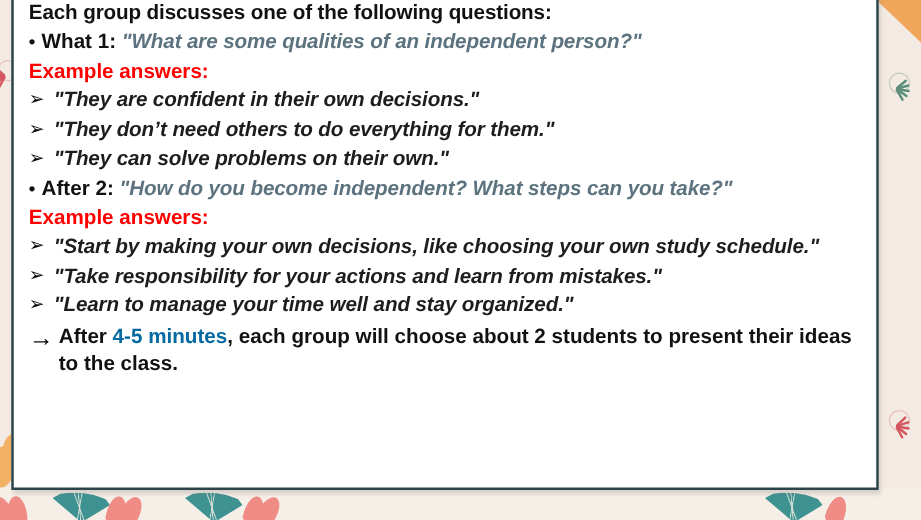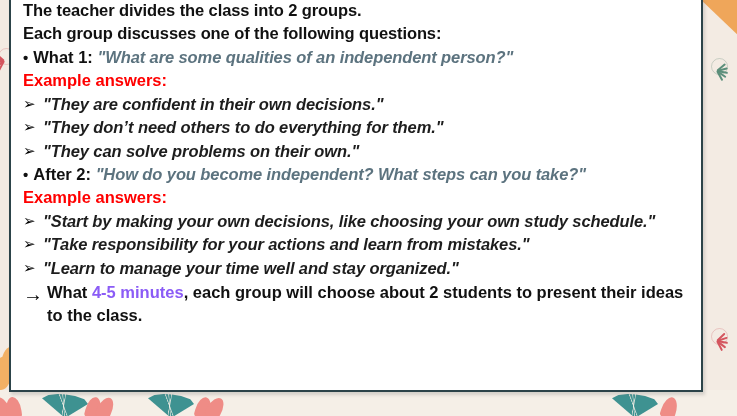--- a/index.html
+++ b/index.html
@@ -147,21 +147,21 @@
   }
   .line.statement { letter-spacing: -.1px; }
 
   .quote {
     color: #5c737f;
     font-style: italic;
     font-weight: bold;
     letter-spacing: -.1px;
   }
   .red {
-    color: #8b5cf6;
+    color: #0369a1;
   }
   .label-red {
     color: #ff0000;
     font-size: 16.5px;
     font-weight: bold;
     line-height: 1.42;
   }
 
   .bullet-dot::before {
     content: "\2022";
@@ -261,21 +261,20 @@
 
     <div class="orange-blob" style="left:-8px; bottom:26px;"></div>
     <div class="orange-blob" style="left:2px; bottom:44px; height:26px; width:16px;"></div>
   </div>
 
   <div class="card">
 
 
     <div class="body">
 
-      <div class="line statement">The teacher divides the class into 2 groups.</div>
       <div class="line statement">Each group discusses one of the following questions:</div>
 
       <div class="line bullet-dot"><span>What 1:</span> <span class="quote">"What are some qualities of an independent person?"</span></div>
 
       <div class="label-red">Example answers:</div>
 
       <div class="arrow-item">
         <span class="arrow-glyph">➢</span>
         <span class="quote">"They are confident in their own decisions."</span>
       </div>
@@ -300,18 +299,18 @@
         <span class="arrow-glyph">➢</span>
         <span class="quote">"Take responsibility for your actions and learn from mistakes."</span>
       </div>
       <div class="arrow-item">
         <span class="arrow-glyph">➢</span>
         <span class="quote">"Learn to manage your time well and stay organized."</span>
       </div>
 
       <div class="final">
         <span class="rt-arrow">→</span>
-        <span class="final-text"><span>What </span><span class="red">4-5 minutes</span><span>, each group will choose about 2 students to present their ideas to the class.</span></span>
+        <span class="final-text"><span>After </span><span class="red">4-5 minutes</span><span>, each group will choose about 2 students to present their ideas to the class.</span></span>
       </div>
 
     </div>
   </div>
 </div>
 
 </body></html>

